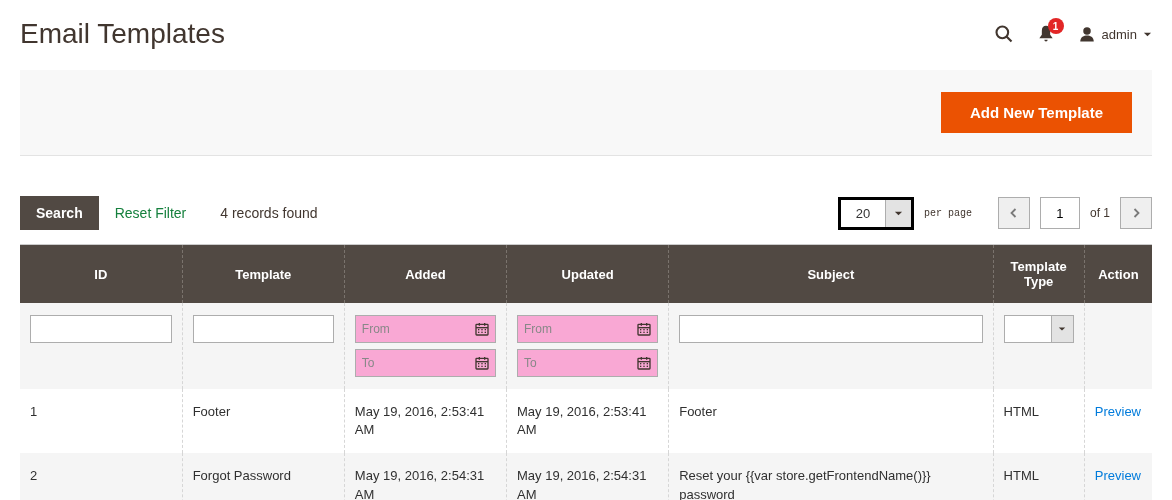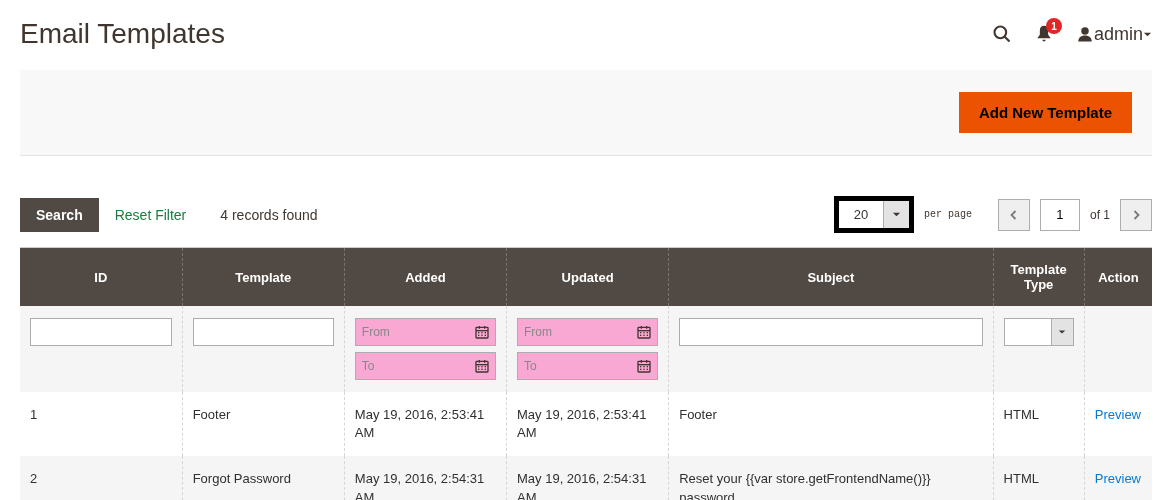--- a/index.html
+++ b/index.html
@@ -48,38 +48,39 @@
     min-width: 16px;
     height: 16px;
     display: flex;
     align-items: center;
     justify-content: center;
     padding: 0 4px;
   }
   .admin-user {
     display: flex;
     align-items: center;
-    cursor: pointer;
-    font-size: 18px;
+    gap: 6px;
+    cursor: pointer;
+    font-size: 13px;
     color: #41362f;
   }
   .action-bar {
     background: #f8f8f8;
     border-bottom: 1px solid #e3e3e3;
     padding: 22px 20px;
     display: flex;
     justify-content: flex-end;
   }
   .btn-primary {
     background: #eb5202;
-    color: #000000;
+    color: #ffffff;
     border: none;
     font-size: 15px;
     font-weight: 600;
-    padding: 12px 20px;
+    padding: 12px 29px;
     cursor: pointer;
   }
   .toolbar {
     display: flex;
     align-items: center;
     padding: 40px 0 14px 0;
     gap: 16px;
   }
   .btn-search {
     background: #514943;
@@ -101,21 +102,21 @@
     margin-left: 18px;
   }
   .toolbar-right {
     margin-left: auto;
     display: flex;
     align-items: center;
     gap: 10px;
   }
   .pp-select {
     display: flex;
-    border: 5px solid #000000;
+    border: 3px solid #000000;
   }
   .pp-val {
     width: 44px;
     text-align: center;
     padding: 6px 0;
     font-size: 13px;
   }
   .dd-btn {
     width: 26px;
     background: #e3e3e3;

